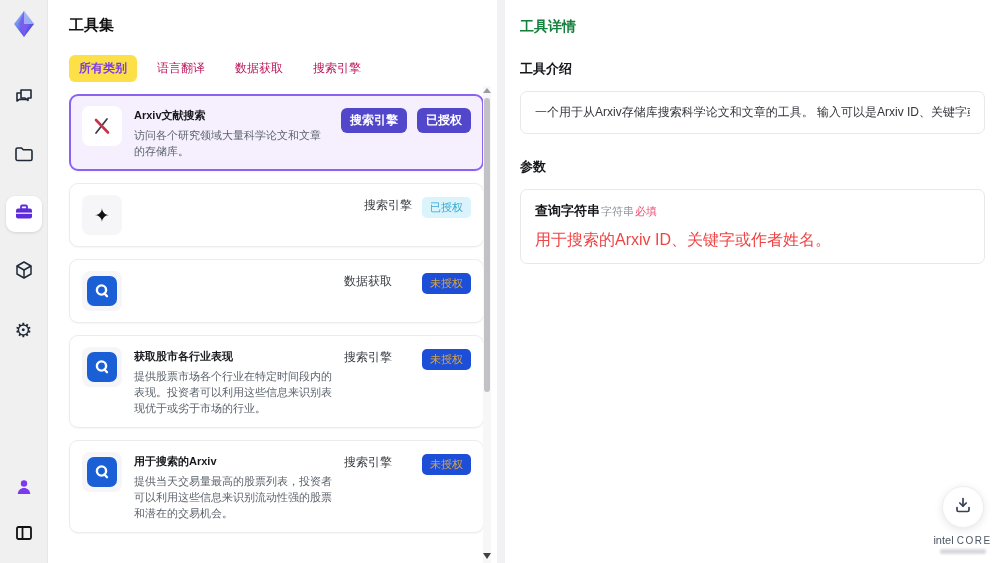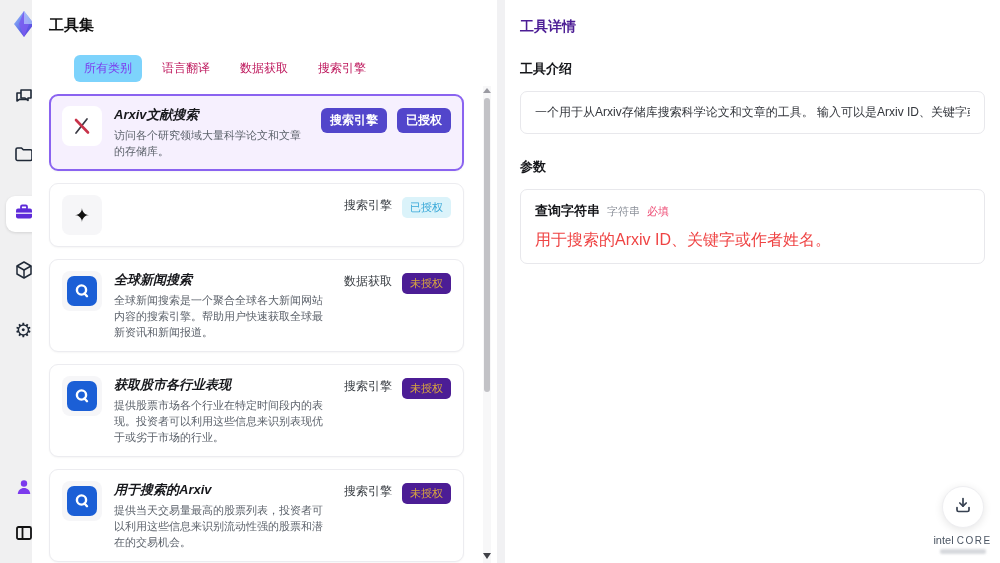--- a/index.html
+++ b/index.html
@@ -18,76 +18,76 @@
   .rail-icons { margin-top:40px; display:flex; flex-direction:column; gap:22px; align-items:center; }
   .rail-btn {
     width:36px; height:36px; border-radius:9px; display:flex;
     align-items:center; justify-content:center; cursor:pointer;
   }
   .rail-btn.active { background:#ffffff; box-shadow:0 1px 3px rgba(0,0,0,.12); }
   .rail-bottom { margin-top:auto; margin-bottom:10px; display:flex; flex-direction:column; gap:10px; align-items:center; }
   .gear-glyph { font-size:20px; color:#1f2937; line-height:1; }
   
   .main {
-    position:absolute; left:32px; top:0; width:449px; height:563px;
+    position:absolute; left:52px; top:0; width:449px; height:563px;
     background:#fff; padding:16px 0 16px 17px;
   }
   .page-title { font-size:15px; font-weight:bold; color:#111; }
   .tabs { display:flex; align-items:center; gap:10px; margin-top:20px; }
   .tab {
     font-size:12px; color:#be185d; padding:5px 10px; border-radius:6px; cursor:pointer; white-space:nowrap;
   }
-  .tab.active { color:#7c3aed; background:#7dd3fc; font-weight:normal;margin-left:25px; }
+  .tab.active { color:#7c3aed; background:#fde047; font-weight:bold; }
   .cards { margin-top:12px; display:flex; flex-direction:column; gap:12px; width:415px; }
   .card {
     background:#fff; border:1px solid #ececf0; border-radius:9px;
     box-shadow:0 1px 2px rgba(17,17,26,.04);
     padding:11px 12px; display:flex; gap:12px; cursor:pointer;
   }
   .card.selected { border:2px solid #8a63f0; background:#f6f0fe; padding:10px 11px; }
   .tile {
     flex:0 0 40px; width:40px; height:40px; border-radius:8px; background:#f6f6f8;
     display:flex; align-items:center; justify-content:center;
   }
   .card.selected .tile { background:#ffffff; }
   .tile .blue-sq {
     width:30px; height:30px; border-radius:7px; background:#1b5fd6;
     display:flex; align-items:center; justify-content:center;
   }
   .tile .star { font-size:19px; color:#111; line-height:1; }
   .mid { width:240px; }
-  .tool-name { font-size:13px; font-weight:bold; color:#17181c; line-height:18px;font-style:italic; }
+  .tool-name { font-size:11px; font-weight:bold; color:#17181c; line-height:18px; }
   .tool-desc { font-size:11px; color:#5c626b; line-height:16px; margin-top:3px; }
   .card-right { margin-left:auto; display:flex; gap:10px; align-items:flex-start; padding-top:2px; white-space:nowrap; }
   .cat-text { font-size:12px; color:#3c4046; }
   .pill { font-size:11px; padding:3px 8px; border-radius:5px; }
   .pill.auth { background:#dbf3fa; color:#38a8d8; }
-  .pill.unauth { background:#4c1d95; color:#d9a53f; }
+  .pill.unauth { background:#1d4ed8; color:#d9a53f;margin-left:20px; }
   .pill.solid { background:#5246cb; color:#fff; font-size:12px; padding:4px 9px; border-radius:6px; font-weight:bold; }
   
   .vscroll { position:absolute; left:483px; top:86px; width:8px; height:477px; background:#f7f7f8; }
   .vscroll .thumb { position:absolute; left:1px; top:12px; width:6px; height:294px; background:#c2c2c6; border-radius:3px; }
   .arr { position:absolute; left:0; width:0; height:0; border-left:4px solid transparent; border-right:4px solid transparent; }
   .arr.up { top:2px; border-bottom:5px solid #9a9aa1; }
   .arr.down { bottom:4px; border-top:6px solid #3f4147; }
   
   .divider { position:absolute; left:497px; top:0; width:8px; height:563px; background:#f1f1f3; }
   
   .detail {
     position:absolute; left:505px; top:0; width:495px; height:563px;
     background:#fff; padding:18px 15px 0 15px;
   }
-  .detail-title { font-size:14px; font-weight:bold; color:#4c1d95; }
+  .detail-title { font-size:14px; font-weight:bold; color:#15803d; }
   .section-h { font-size:13px; font-weight:bold; color:#15161a; margin-top:24px; }
   .box {
     margin-top:13px; border:1px solid #e8e8ec; border-radius:7px; background:#fff;
     padding:12px 14px;
   }
   .intro-text { font-size:12px; color:#33363c; white-space:nowrap; overflow:hidden; }
-  .param-head { display:flex; align-items:baseline; gap:7px; }
+  .param-head { display:flex; align-items:baseline; gap:1px; }
   .param-name { font-size:13px; font-weight:bold; color:#15161a; }
   .param-type { font-size:11px; color:#8b9099; }
   .param-req { font-size:11px; color:#ee4f77; }
   .param-desc { font-size:16px; color:#ef4444; margin-top:10px; }
   
   .fab {
     position:absolute; left:942px; top:486px; width:42px; height:42px; border-radius:50%;
     background:#fff; border:1px solid #eeeef1; box-shadow:0 2px 8px rgba(0,0,0,.10);
     display:flex; align-items:center; justify-content:center; cursor:pointer;
   }
@@ -213,24 +213,20 @@
 
     <div class="card">
       <div class="tile">
         <span class="blue-sq">
           <svg width="18" height="18" viewBox="0 0 18 18" fill="none" stroke="#fff" stroke-width="2.4" stroke-linecap="round">
             <circle cx="8.5" cy="8" r="4.6"></circle>
             <line x1="11.5" y1="11.5" x2="14" y2="14.2"></line>
           </svg>
         </span>
       </div>
-      <div class="mid">
-        <div class="tool-name">全球新闻搜索</div>
-        <div class="tool-desc">全球新闻搜索是一个聚合全球各大新闻网站内容的搜索引擎。帮助用户快速获取全球最新资讯和新闻报道。</div>
-      </div>
       <div class="card-right">
         <span class="cat-text">数据获取</span>
         <span class="pill unauth">未授权</span>
       </div>
     </div>
 
     <div class="card">
       <div class="tile">
         <span class="blue-sq">
           <svg width="18" height="18" viewBox="0 0 18 18" fill="none" stroke="#fff" stroke-width="2.4" stroke-linecap="round">

